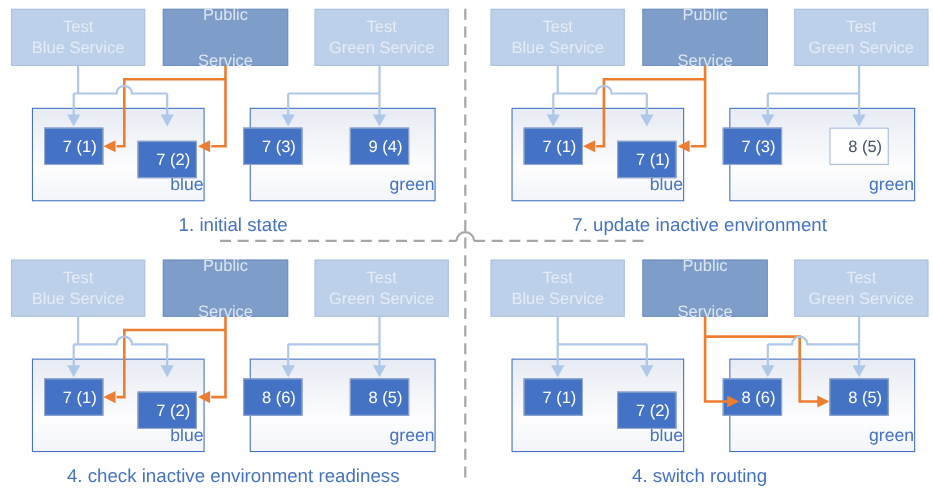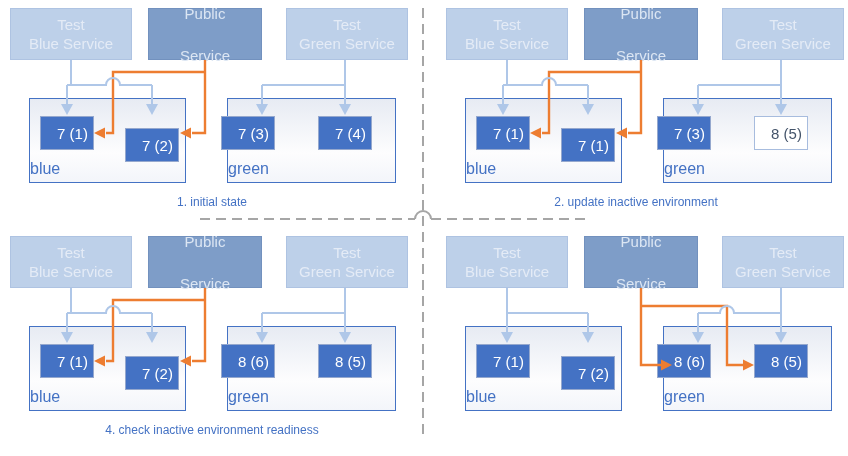--- a/index.html
+++ b/index.html
@@ -25,38 +25,38 @@
   .svc.sg { left:286px; width:122px; }
 
   .env {
     position:absolute; top:98px; height:85px; box-sizing:border-box;
     border:1.4px solid #4472C4;
     background:linear-gradient(180deg,#E7EBF3 0%, #FDFDFE 65%, #F3F5FA 100%);
   }
   .env.e-blue  { left:29px;  width:157px; }
   .env.e-green { left:227px; width:169px; }
   .env-label {
-    position:absolute; left:0; right:0; bottom:4px; text-align:left;
+    position:absolute; left:0; right:0; bottom:4px; text-align:right;
     color:#4472C4; font-size:16px;
   }
 
   .pod {
     position:absolute; top:116px; width:54px; height:34px; box-sizing:border-box;
     background:#4472C4; border:1px solid #95A8CE; color:#ffffff; font-size:15px;
     display:flex; align-items:center; justify-content:center;padding-left:11px;
   }
   .pod.ghost { background:#ffffff; border:1.4px solid #A7BCDE; color:#44546A; }
   .pod.pos1 { left:40px; } .pod.pos2 { left:125px;margin-top:12px; }
   .pod.pos3 { left:221px; } .pod.pos4 { left:318px; }
 
   .conn { position:absolute; left:0; top:0; width:424px; height:228px; }
 
   .caption {
     position:absolute; left:0; top:195px; width:424px; text-align:center;
-    color:#4472C4; font-size:12px;
+    color:#4472C4; font-size:17px;
   }
   .separators { position:absolute; left:0; top:0; width:848px; height:456px; pointer-events:none; }
 </style>
 </head>
 <body>
 
 <div class="stage">
 
   <section class="panel tl">
     <div class="pc">
@@ -76,21 +76,21 @@
       <div class="env e-blue">
         <div class="env-label">blue</div>
       </div>
       <div class="env e-green">
         <div class="env-label">green</div>
       </div>
 
       <div class="pod pos1">7 (1)</div>
       <div class="pod pos2">7 (2)</div>
       <div class="pod pos3">7 (3)</div>
-      <div class="pod pos4">7 (4)</div>
+      <div class="pod pos4">9 (4)</div>
 
       <svg class="conn" viewBox="0 0 424 228">
         <g stroke="#ED7D31" stroke-width="2.4" fill="none">
           <path d="M205 60 V133 H192 M205 72 H113 V133 H106"></path>
         </g>
         <g fill="#ED7D31">
           <polygon points="105,127.5 105,138.5 94,133"></polygon>
           <polygon points="191,127.5 191,138.5 180,133"></polygon>
         </g>
         <g stroke="#AFC7E8" stroke-width="2" fill="none">
@@ -148,21 +148,21 @@
           <path d="M345 60 V105 M345 85 H262 M262 85 V105"></path>
         </g>
         <g fill="#AFC7E8">
           <polygon points="61,104 73,104 67,115"></polygon>
           <polygon points="146,104 158,104 152,115"></polygon>
           <polygon points="256,104 268,104 262,115"></polygon>
           <polygon points="339,104 351,104 345,115"></polygon>
         </g>
       </svg>
     </div>
-    <div class="caption">2. update inactive environment</div>
+    <div class="caption">7. update inactive environment</div>
   </section>
 
   <section class="panel bl">
     <div class="pc">
       <div class="svc light sb">
         <span>Test</span>
         <span>Blue Service</span>
       </div>
       <div class="svc mid sp">
         <span>Public</span>
@@ -248,20 +248,21 @@
           <path d="M345 60 V105 M345 85 H298 A7 7 0 0 0 284 85 H262 M262 85 V105"></path>
         </g>
         <g fill="#AFC7E8">
           <polygon points="65,104 77,104 71,115"></polygon>
           <polygon points="146,104 158,104 152,115"></polygon>
           <polygon points="256,104 268,104 262,115"></polygon>
           <polygon points="339,104 351,104 345,115"></polygon>
         </g>
       </svg>
     </div>
+    <div class="caption">4. switch routing</div>
   </section>
 
   <svg class="separators" viewBox="0 0 848 456">
     <g stroke="#A6A6A6" stroke-width="2" fill="none">
       <path stroke-dasharray="10 6" d="M423 8 V440"></path>
       <path stroke-dasharray="10 6" d="M200 219 H415 M431 219 H590"></path>
       <path d="M415 219 A8 8 0 0 1 431 219"></path>
     </g>
   </svg>
 

